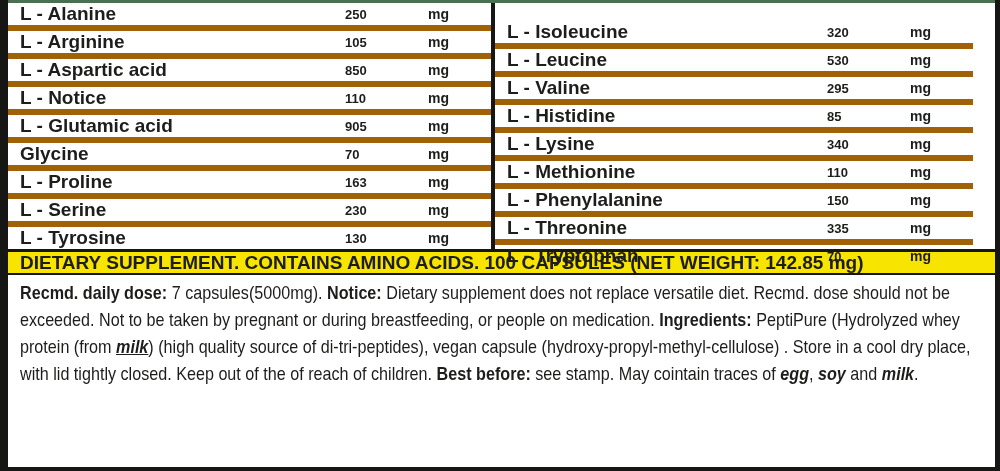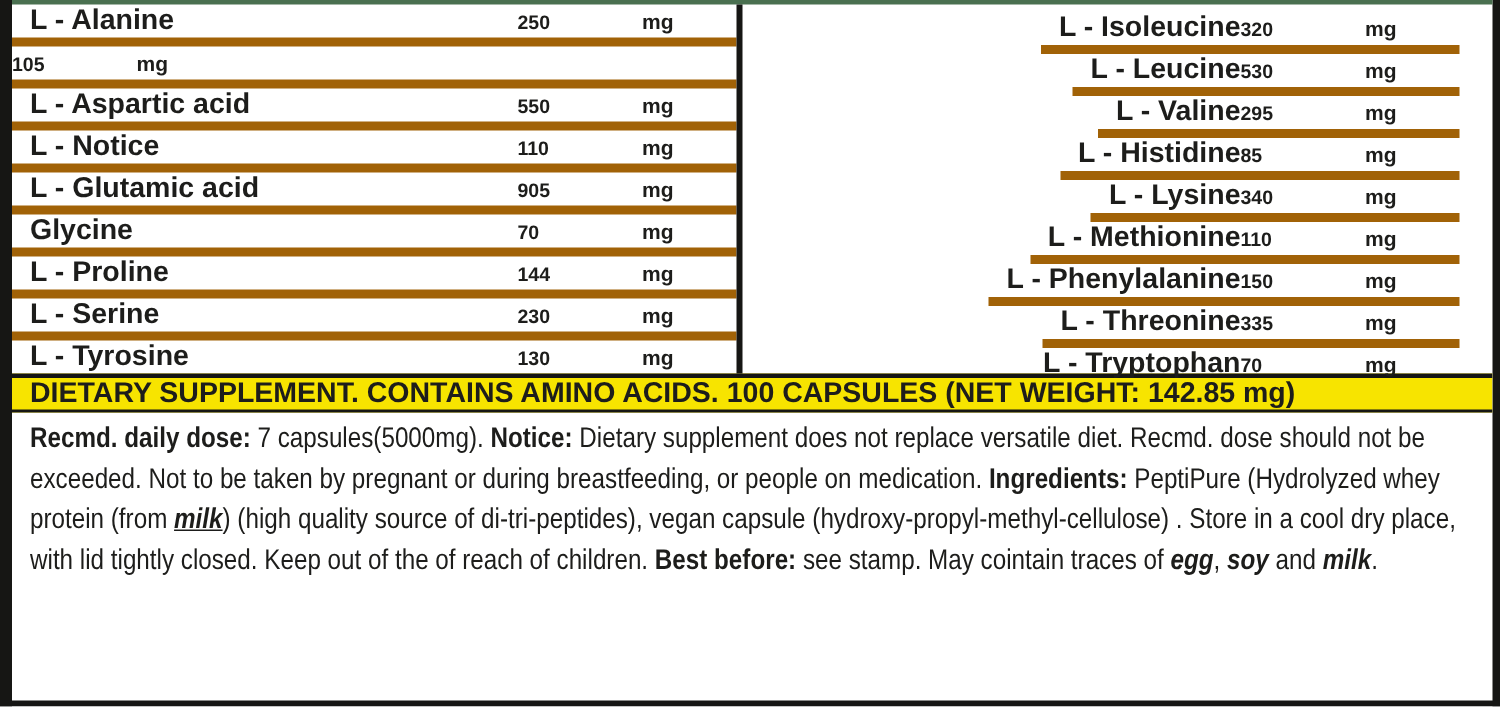--- a/index.html
+++ b/index.html
@@ -31,21 +31,21 @@
   .header-right{width:160px;padding:12px 15px 0 0;text-align:right;}
   .per-serving-line{
     color:#fff;font-weight:700;font-size:21px;line-height:29px;
     white-space:nowrap;transform:scaleX(0.82);transform-origin:right center;
   }
   
   .amino-table{height:246px;display:flex;}
   .col{display:flex;flex-direction:column;}
   .col-left{width:483px;}
   .col-divider{width:4px;background:#161614;}
-  .col-right{flex:1;margin-right:22px;padding-top:5px;align-items:flex-end;}
+  .col-right{flex:1;margin-right:22px;padding-top:18px;}
   .row{
     flex:1;display:flex;align-items:center;
     padding-right:8px;
   }
   .col .row:not(:last-child){border-bottom:6px solid #a16207;}
   .aa-name{flex:1;padding-left:12px;font-weight:700;font-size:19px;white-space:nowrap;}
   .aa-val{width:83px;font-weight:700;font-size:13px;text-align:left;}
   .aa-unit{width:55px;font-weight:700;font-size:14px;text-align:left;}
   
   .banner{
@@ -80,46 +80,47 @@
 
   <main class="amino-table">
 
     <section class="col col-left">
       <div class="row">
         <span class="aa-name">L - Alanine</span>
         <span class="aa-val">250</span>
         <span class="aa-unit">mg</span>
       </div>
       <div class="row">
+        <span class="aa-name">L - Arginine</span>
         <span class="aa-val">105</span>
         <span class="aa-unit">mg</span>
       </div>
       <div class="row">
         <span class="aa-name">L - Aspartic acid</span>
-        <span class="aa-val">550</span>
+        <span class="aa-val">850</span>
         <span class="aa-unit">mg</span>
       </div>
       <div class="row">
         <span class="aa-name">L - Notice</span>
         <span class="aa-val">110</span>
         <span class="aa-unit">mg</span>
       </div>
       <div class="row">
         <span class="aa-name">L - Glutamic acid</span>
         <span class="aa-val">905</span>
         <span class="aa-unit">mg</span>
       </div>
       <div class="row">
         <span class="aa-name">Glycine</span>
         <span class="aa-val">70</span>
         <span class="aa-unit">mg</span>
       </div>
       <div class="row">
         <span class="aa-name">L - Proline</span>
-        <span class="aa-val">144</span>
+        <span class="aa-val">163</span>
         <span class="aa-unit">mg</span>
       </div>
       <div class="row">
         <span class="aa-name">L - Serine</span>
         <span class="aa-val">230</span>
         <span class="aa-unit">mg</span>
       </div>
       <div class="row">
         <span class="aa-name">L - Tyrosine</span>
         <span class="aa-val">130</span>

